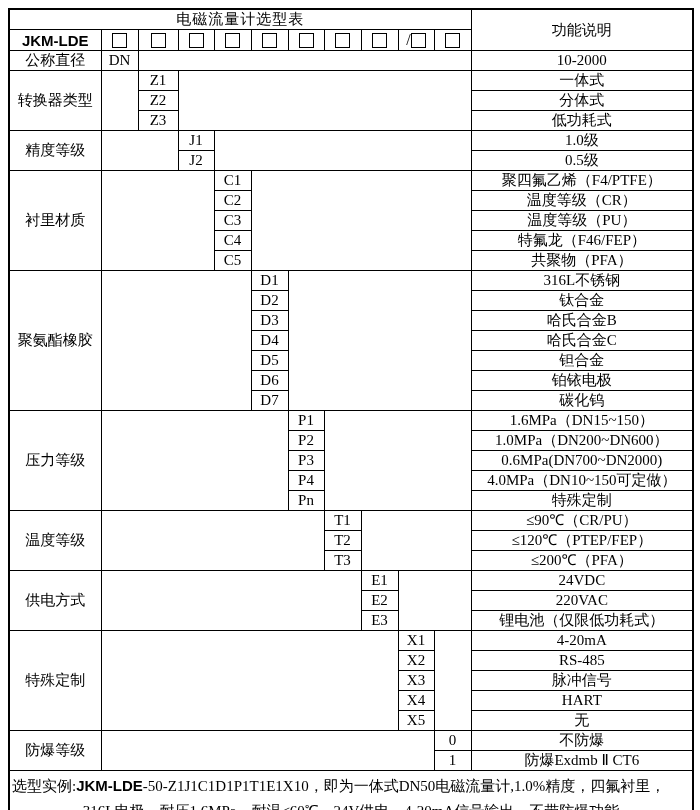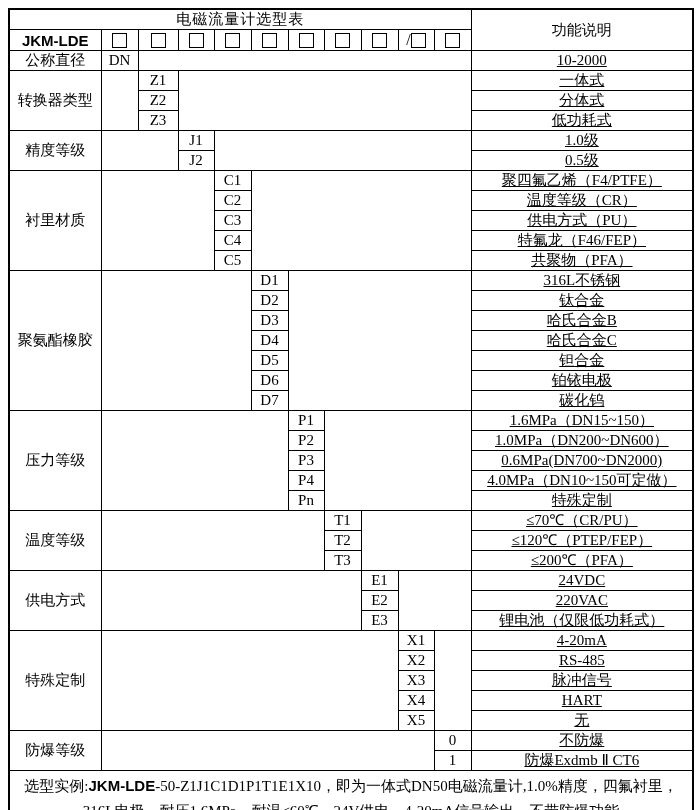--- a/index.html
+++ b/index.html
@@ -6,25 +6,25 @@
   body{padding:8px;font-family:"Liberation Serif",serif;color:#000;}
   table.sel{border-collapse:collapse;table-layout:fixed;width:684px;border:2px solid #000;}
   table.sel td{border:1px solid #000;padding:0;height:19px;line-height:19px;font-size:15px;
     text-align:center;vertical-align:middle;overflow:hidden;white-space:nowrap;}
   td.title{font-size:16px;letter-spacing:1px;margin-left:16px;}
   td.fhdr{font-size:16px;}
   td.model{font-family:"Liberation Sans",sans-serif;font-weight:bold;text-align:left;padding-left:4px;font-size:15px;}
   td.cat{font-size:15px;margin-left:12px;}
   td.code{font-size:15px;margin-left:16px;}
   td.dn{text-align:left;padding-left:3px;}
-  td.desc{font-size:15px;text-decoration:underline;}
+  td.desc{font-size:15px;}
   span.cbx{display:inline-block;width:13px;height:13px;border:1px solid #000;vertical-align:middle;margin-top:-3px;}
   span.slash{font-size:16px;}
   td.example{height:auto;white-space:normal;font-size:17px;}
-  td.example .ln1{text-align:center;padding:2px 2px 0 2px;line-height:25px;}
+  td.example .ln1{text-align:left;padding:2px 2px 0 2px;line-height:25px;}
   td.example .ln2{text-align:center;padding-bottom:2px;line-height:25px;}
   td.example .mdl{font-family:"Liberation Sans",sans-serif;font-weight:bold;}
 </style>
 </head>
 <body>
 
 <table class="sel">
   <colgroup>
     <col style="width:92px">
       <col style="width:37px">
@@ -101,21 +101,21 @@
     <td class="code">C1</td>
     <td rowspan="5" colspan="6"></td>
     <td class="desc">聚四氟乙烯（F4/PTFE）</td>
   </tr>
   <tr>
     <td class="code">C2</td>
     <td class="desc">温度等级（CR）</td>
   </tr>
   <tr>
     <td class="code">C3</td>
-    <td class="desc">供电方式（PU）</td>
+    <td class="desc">温度等级（PU）</td>
   </tr>
   <tr>
     <td class="code">C4</td>
     <td class="desc">特氟龙（F46/FEP）</td>
   </tr>
   <tr>
     <td class="code">C5</td>
     <td class="desc">共聚物（PFA）</td>
   </tr>
 
@@ -173,21 +173,21 @@
   <tr>
     <td class="code">Pn</td>
     <td class="desc">特殊定制</td>
   </tr>
 
   <tr>
     <td class="cat" rowspan="3">温度等级</td>
     <td rowspan="3" colspan="6"></td>
     <td class="code">T1</td>
     <td rowspan="3" colspan="3"></td>
-    <td class="desc">≤70℃（CR/PU）</td>
+    <td class="desc">≤90℃（CR/PU）</td>
   </tr>
   <tr>
     <td class="code">T2</td>
     <td class="desc">≤120℃（PTEP/FEP）</td>
   </tr>
   <tr>
     <td class="code">T3</td>
     <td class="desc">≤200℃（PFA）</td>
   </tr>
 

